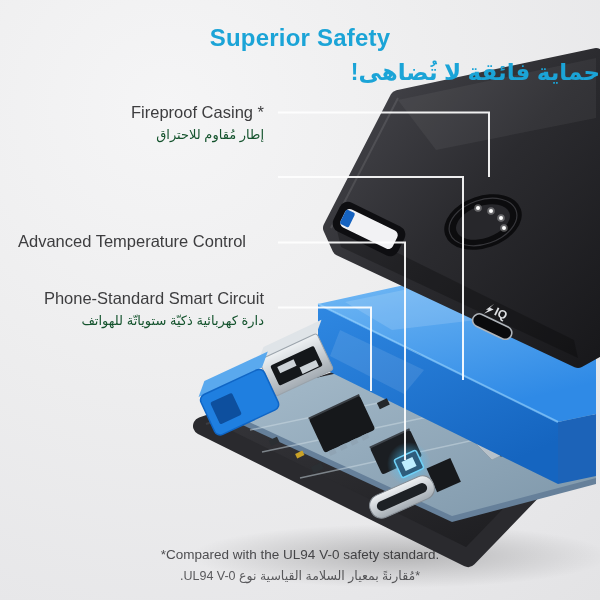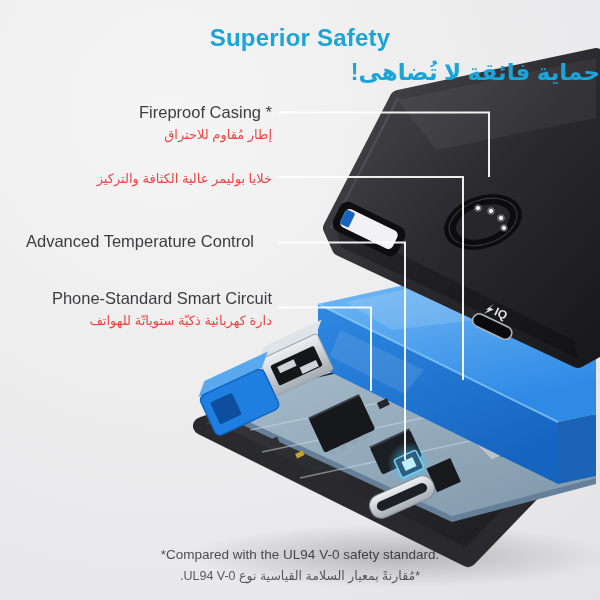--- a/index.html
+++ b/index.html
@@ -4,43 +4,42 @@
 <style>
   html,body{margin:0;padding:0;}
   body{
     width:600px;height:600px;overflow:hidden;position:relative;
     background:radial-gradient(circle at 28% 18%, #f5f5f6 0%, #ededee 45%, #e7e7e9 80%, #e3e3e5 100%);
     font-family:"Liberation Sans","DejaVu Sans",sans-serif;
   }
   .header{position:absolute;top:24px;left:0;right:0;text-align:center;z-index:3;}
   .title-en{font-size:24px;font-weight:bold;color:#1BA4D7;letter-spacing:.2px;margin:0;}
   .title-ar{font-size:23px;font-weight:bold;color:#1BA4D7;margin:7px 0 0 0;direction:rtl;text-align:right;}
-  .feature{position:absolute;left:0;width:264px;text-align:right;z-index:4;padding-left:8px;}
+  .feature{position:absolute;left:0;width:264px;text-align:right;z-index:4;}
   .feature .en{font-size:16.5px;color:#3d3d3f;line-height:20px;}
-  .feature .ar{font-size:13px;color:#ef4444;line-height:18px;direction:rtl;margin-top:4px;}
+  .feature .ar{font-size:13px;color:#14532d;line-height:18px;direction:rtl;margin-top:4px;}
   .f1{top:102px;} .f2{top:166px;} .f3{top:231px;text-align:center;} .f4{top:288px;}
   .footnote{position:absolute;top:545px;left:0;right:0;text-align:center;z-index:1;}
   .footnote .en{font-size:13.5px;color:#4f4f52;line-height:19px;}
   .footnote .ar{font-size:12.5px;color:#5a5a5d;line-height:19px;direction:rtl;margin-top:3px;}
   #device-svg{position:absolute;top:0;left:0;z-index:2;}
 </style>
 </head>
 <body>
 
 <div class="header">
   <div class="title-en">Superior Safety</div>
   <div class="title-ar">حماية فائقة لا تُضاهى!</div>
 </div>
 
 <div class="feature f1">
   <div class="en">Fireproof Casing *</div>
   <div class="ar">إطار مُقاوم للاحتراق</div>
 </div>
 <div class="feature f2">
-  <div class="ar">خلايا بوليمر عالية الكثافة والتركيز</div>
 </div>
 <div class="feature f3">
   <div class="en">Advanced Temperature Control</div>
 </div>
 <div class="feature f4">
   <div class="en">Phone-Standard Smart Circuit</div>
   <div class="ar">دارة كهربائية ذكيّة ستوياتّة للهواتف</div>
 </div>
 
 <svg id="device-svg" width="600" height="600" viewBox="0 0 600 600">

